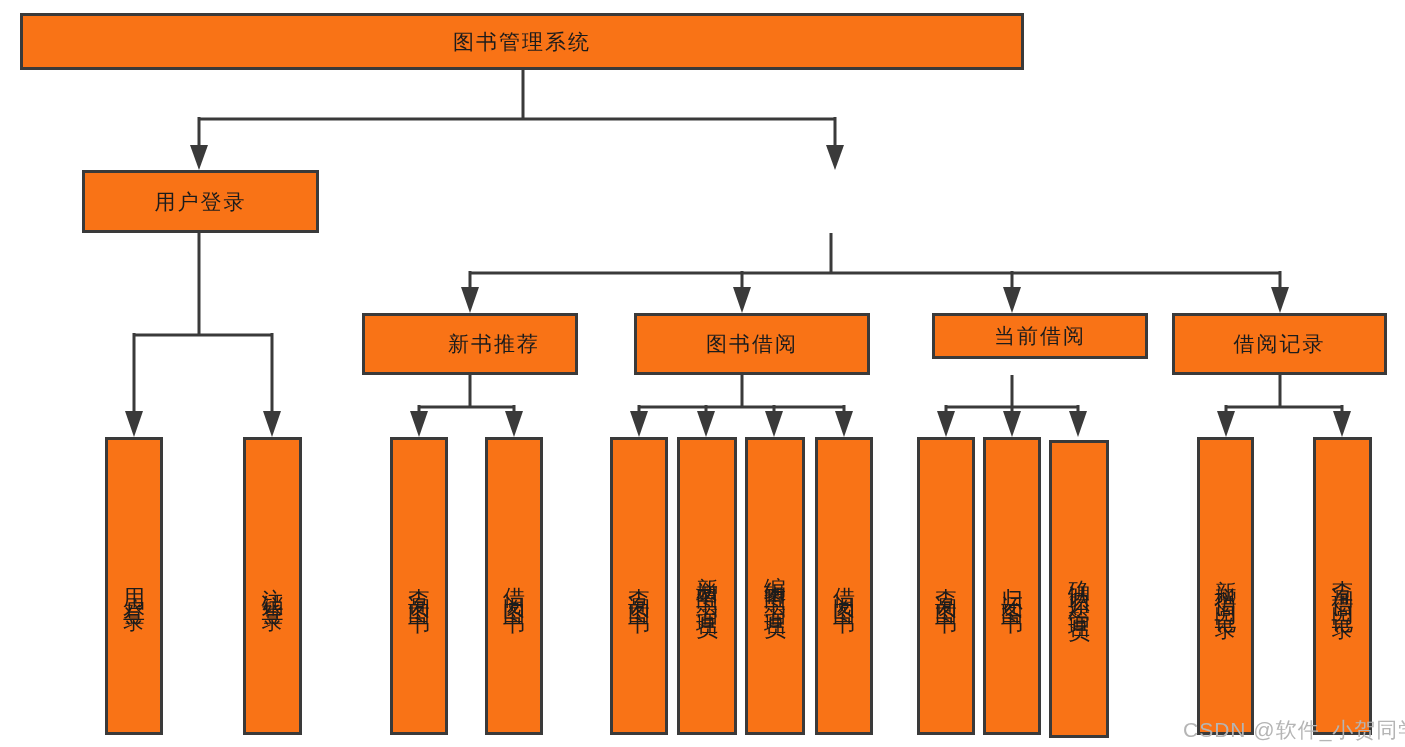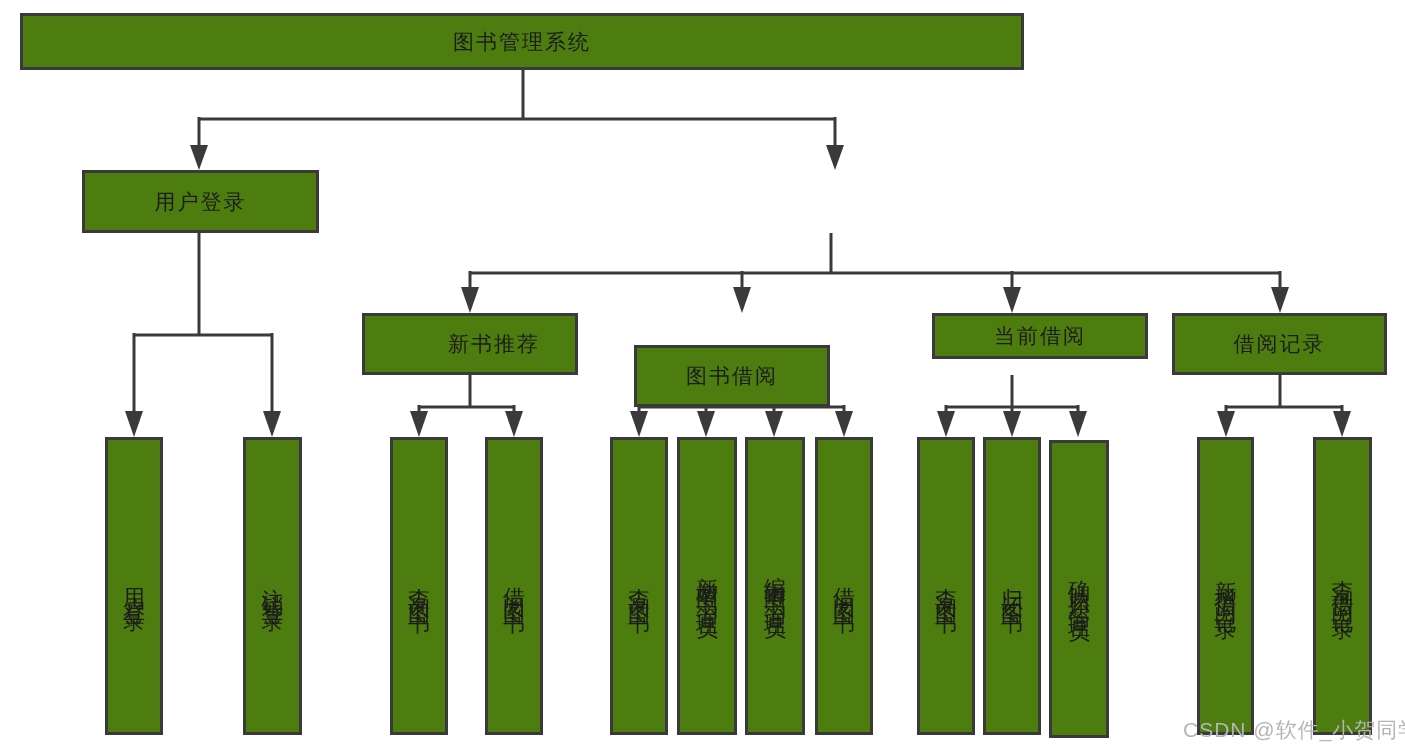--- a/index.html
+++ b/index.html
@@ -21,21 +21,21 @@
     stroke-width: 3;
     fill: none;
   }
   .wires .arrow {
     fill: var(--line, #3a3a3a);
     stroke: none;
   }
   .node {
     position: absolute;
     box-sizing: border-box;
-    background: #4d7c0f;
+    background: #f97316;
     border: 3px solid var(--line, #3a3a3a);
     color: var(--text, #1c1c1c);
     display: flex;
     align-items: center;
     justify-content: center;
     font-size: 21px;
     letter-spacing: 2px;
     text-align: right;
     z-index: 1;
   }
@@ -97,21 +97,21 @@
     <path class="line" d="M1280,375 V407 M1226,407 H1342 M1226,405 V412 M1342,405 V412"></path>
     <polygon class="arrow" points="1217,411 1235,411 1226,437"></polygon>
     <polygon class="arrow" points="1333,411 1351,411 1342,437"></polygon>
   </svg>
 
   <div class="node" style="left:20px; top:13px; width:1004px; height:57px;">图书管理系统</div>
 
   <div class="node" style="left:82px; top:170px; width:237px; height:63px;">用户登录</div>
 
   <div class="node" style="left:362px; top:313px; width:216px; height:62px;padding-left:48px;">新书推荐</div>
-  <div class="node" style="left:634px; top:313px; width:196px; height:62px;margin-top:32px;">图书借阅</div>
+  <div class="node" style="left:634px; top:313px; width:236px; height:62px;">图书借阅</div>
   <div class="node" style="left:904px; top:313px; width:216px; height:46px;margin-left:28px;">当前借阅</div>
   <div class="node" style="left:1172px; top:313px; width:215px; height:62px;">借阅记录</div>
 
   <div class="node vnode" style="left:105px; top:437px; width:58px; height:298px;">用户登录</div>
   <div class="node vnode" style="left:243px; top:437px; width:59px; height:298px;">注销登录</div>
 
   <div class="node vnode" style="left:390px; top:437px; width:58px; height:298px;">查询图书</div>
   <div class="node vnode" style="left:485px; top:437px; width:58px; height:298px;">借阅图书</div>
 
   <div class="node vnode" style="left:610px; top:437px; width:58px; height:298px;">查询图书</div>

